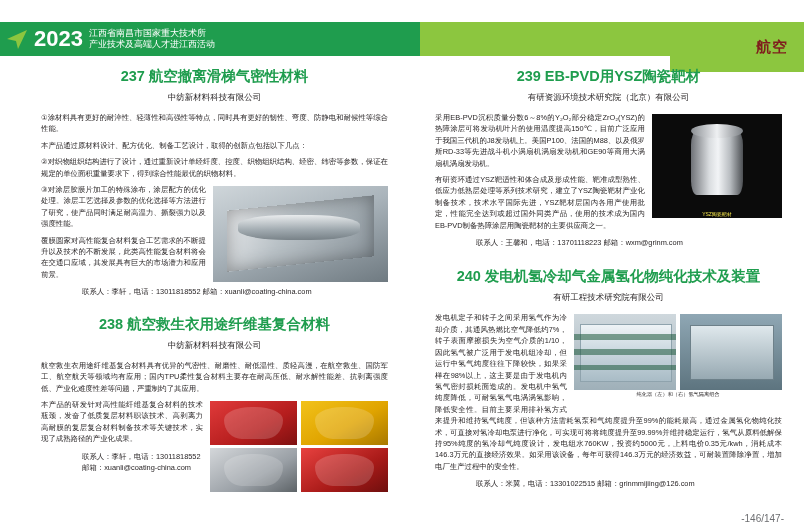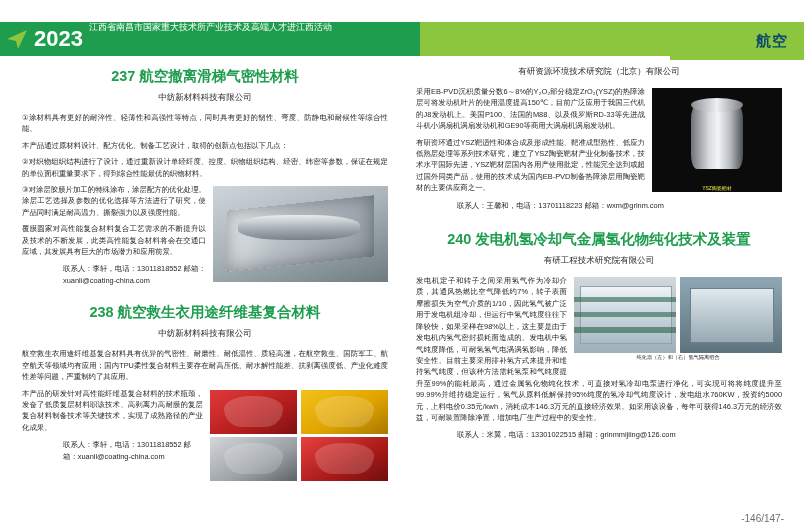--- a/index.html
+++ b/index.html
@@ -22,41 +22,41 @@
   .logo-mark{
     width:34px;height:34px;position:relative;flex:0 0 34px;
   }
   .logo-mark svg{position:absolute;left:6px;top:6px;}
   .year{
     font-size:22px;font-weight:bold;color:#ffffff;letter-spacing:0px;
     line-height:34px;font-family:"Liberation Sans",sans-serif;
     margin-right:6px;
   }
   .header-title{
-    display:flex;flex-direction:row;justify-content:center;height:34px;
+    display:flex;flex-direction:column;justify-content:center;height:34px;
     color:#ffffff;font-size:9px;line-height:11px;
   }
   .header-mid{
     position:absolute;left:420px;top:0;width:250px;height:34px;
     background:#8cc63f;
   }
   .header-right{
-    position:absolute;left:670px;top:0;width:134px;height:38px;
+    position:absolute;left:670px;top:0;width:134px;height:50px;
     background:#8cc63f;
-    color:#0c4a6e;font-size:15px;font-weight:bold;
+    color:#7f1d1d;font-size:15px;font-weight:bold;
     display:flex;align-items:center;justify-content:flex-end;
     padding-right:16px;box-sizing:border-box;letter-spacing:1px;
   }
 
   
   .col{position:absolute;top:66px;width:366px;}
   .col-left{left:22px;}
   .col-right{left:416px;}
 
-  .entry{margin-bottom:14px;}
+  .entry{margin-bottom:14px;margin-left:19px;}
   .entry-title{
     color:#1f9d4e;font-size:14.5px;font-weight:bold;
     text-align:center;line-height:20px;margin:0 0 6px 0;
   }
   .entry-org{
     color:#231f20;font-size:8.5px;text-align:center;margin:0 0 8px 0;
   }
   .para{
     font-size:7.4px;line-height:11.4px;text-align:justify;
     margin:0 0 5px 0;text-indent:0;
@@ -218,20 +218,21 @@
 
       <p class="para">本产品的研发针对高性能纤维基复合材料的技术瓶颈，发奋了低质复层材料职该技术、高剥离力高耐膜的复层复合材料制备技术等关键技术，实现了成熟路径的产业化成果。</p>
       <div class="contact">联系人：李轩，电话：13011818552    邮箱：xuanli@coating-china.com</div>
     </div>
 
   </div>
 
   <div class="col col-right">
 
     <div class="entry clearfix">
+      <div class="entry-title">239 EB-PVD用YSZ陶瓷靶材</div>
       <div class="entry-org">有研资源环境技术研究院（北京）有限公司</div>
 
       <div class="ph photo-target float-right" style="width:130px;height:104px;">
         <div class="cyl"></div>
         <div class="cap cap-yellow">YSZ陶瓷靶材</div>
       </div>
 
       <p class="para">采用EB-PVD沉积质量分数6～8%的Y₂O₂部分稳定ZrO₂(YSZ)的热障涂层可将发动机叶片的使用温度提高150℃，目前广泛应用于我国三代机的J8发动机上。美国P100、法国的M88、以及俄罗斯RD-33等先进战斗机小涡扇机涡扇发动机和GE90等商用大涡扇机涡扇发动机。</p>
       <p class="para">有研资环通过YSZ靶适性和体合成及形成性能、靶准成型熟性、低应力低熟层处理等系列技术研究，建立了YSZ陶瓷靶材产业化制备技术，技术水平国际先进，YSZ靶材层国内各用产使用批定，性能完全达到或超过国外同类产品，使用的技术成为国内EB-PVD制备热障涂层用陶瓷靶材的主要供应商之一。</p>
       <div class="contact">联系人：王馨和，电话：13701118223    邮箱：wxm@grinm.com</div>

